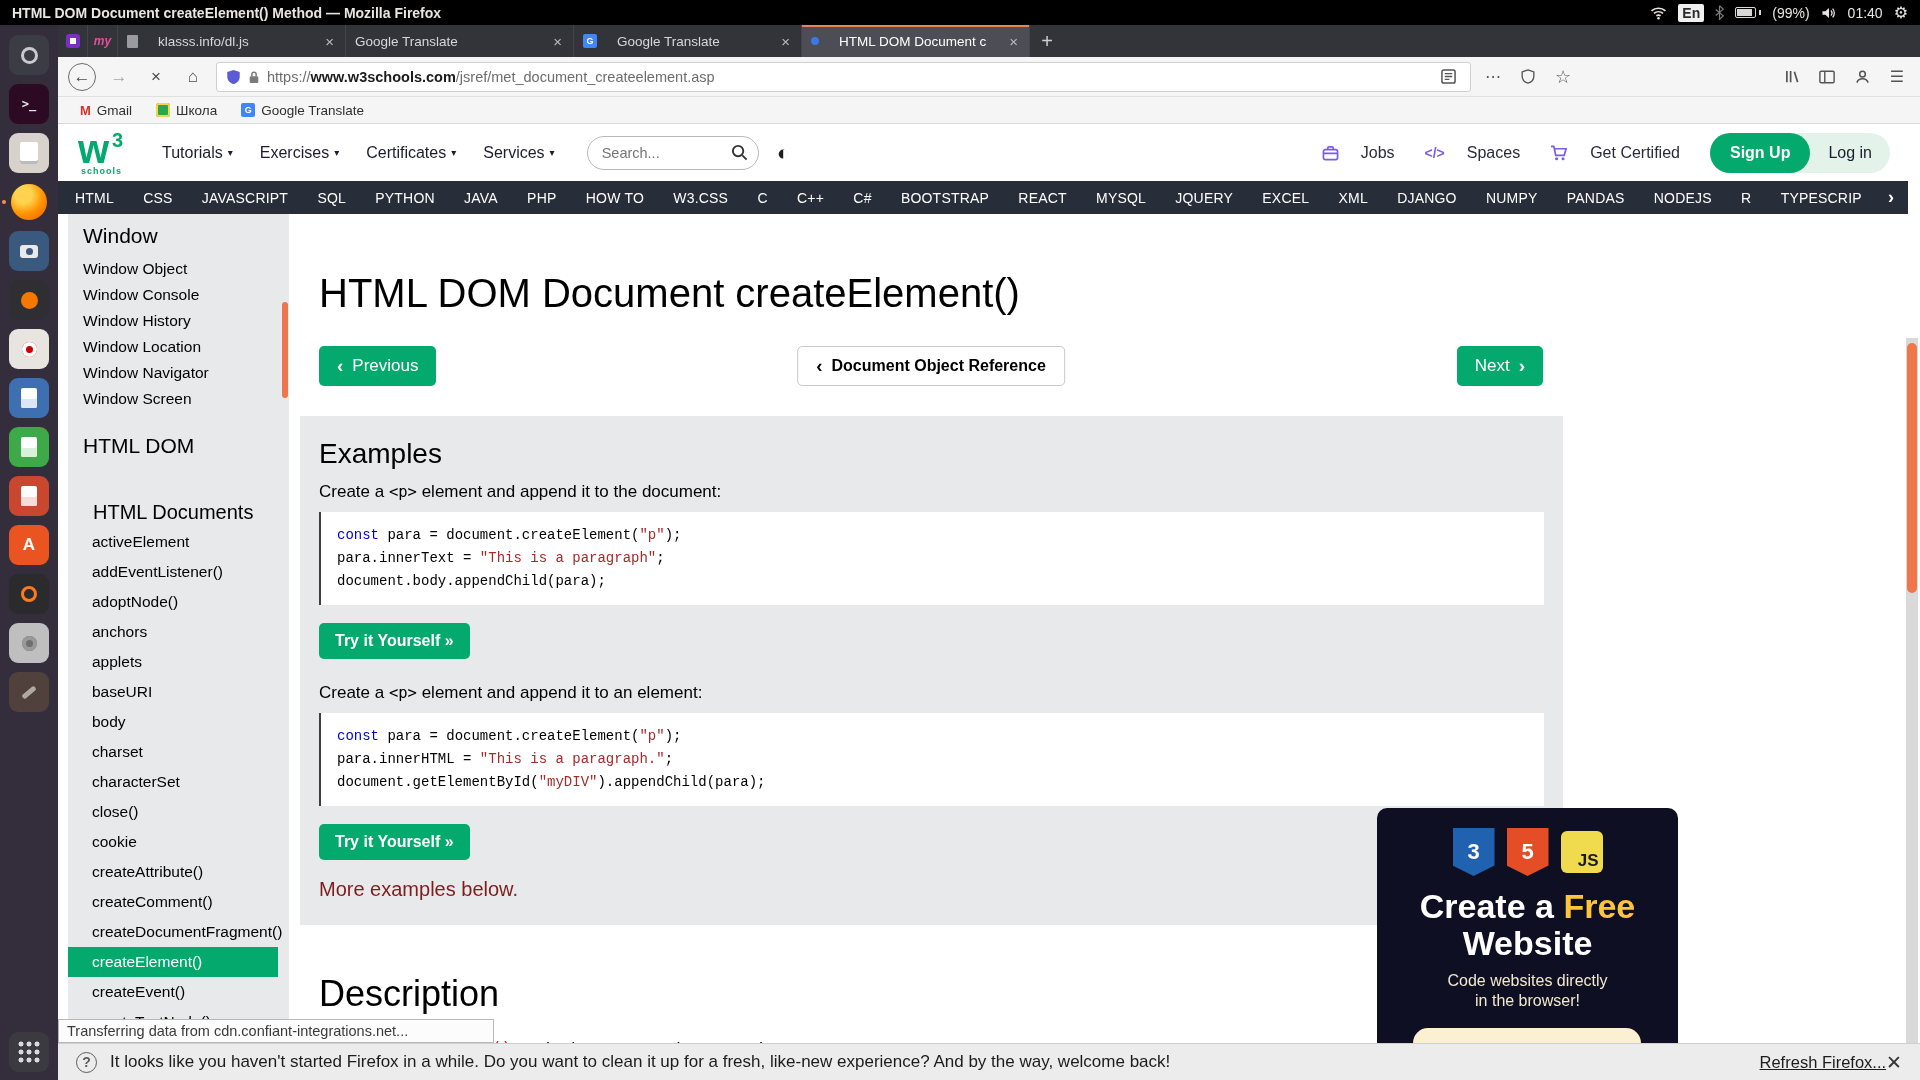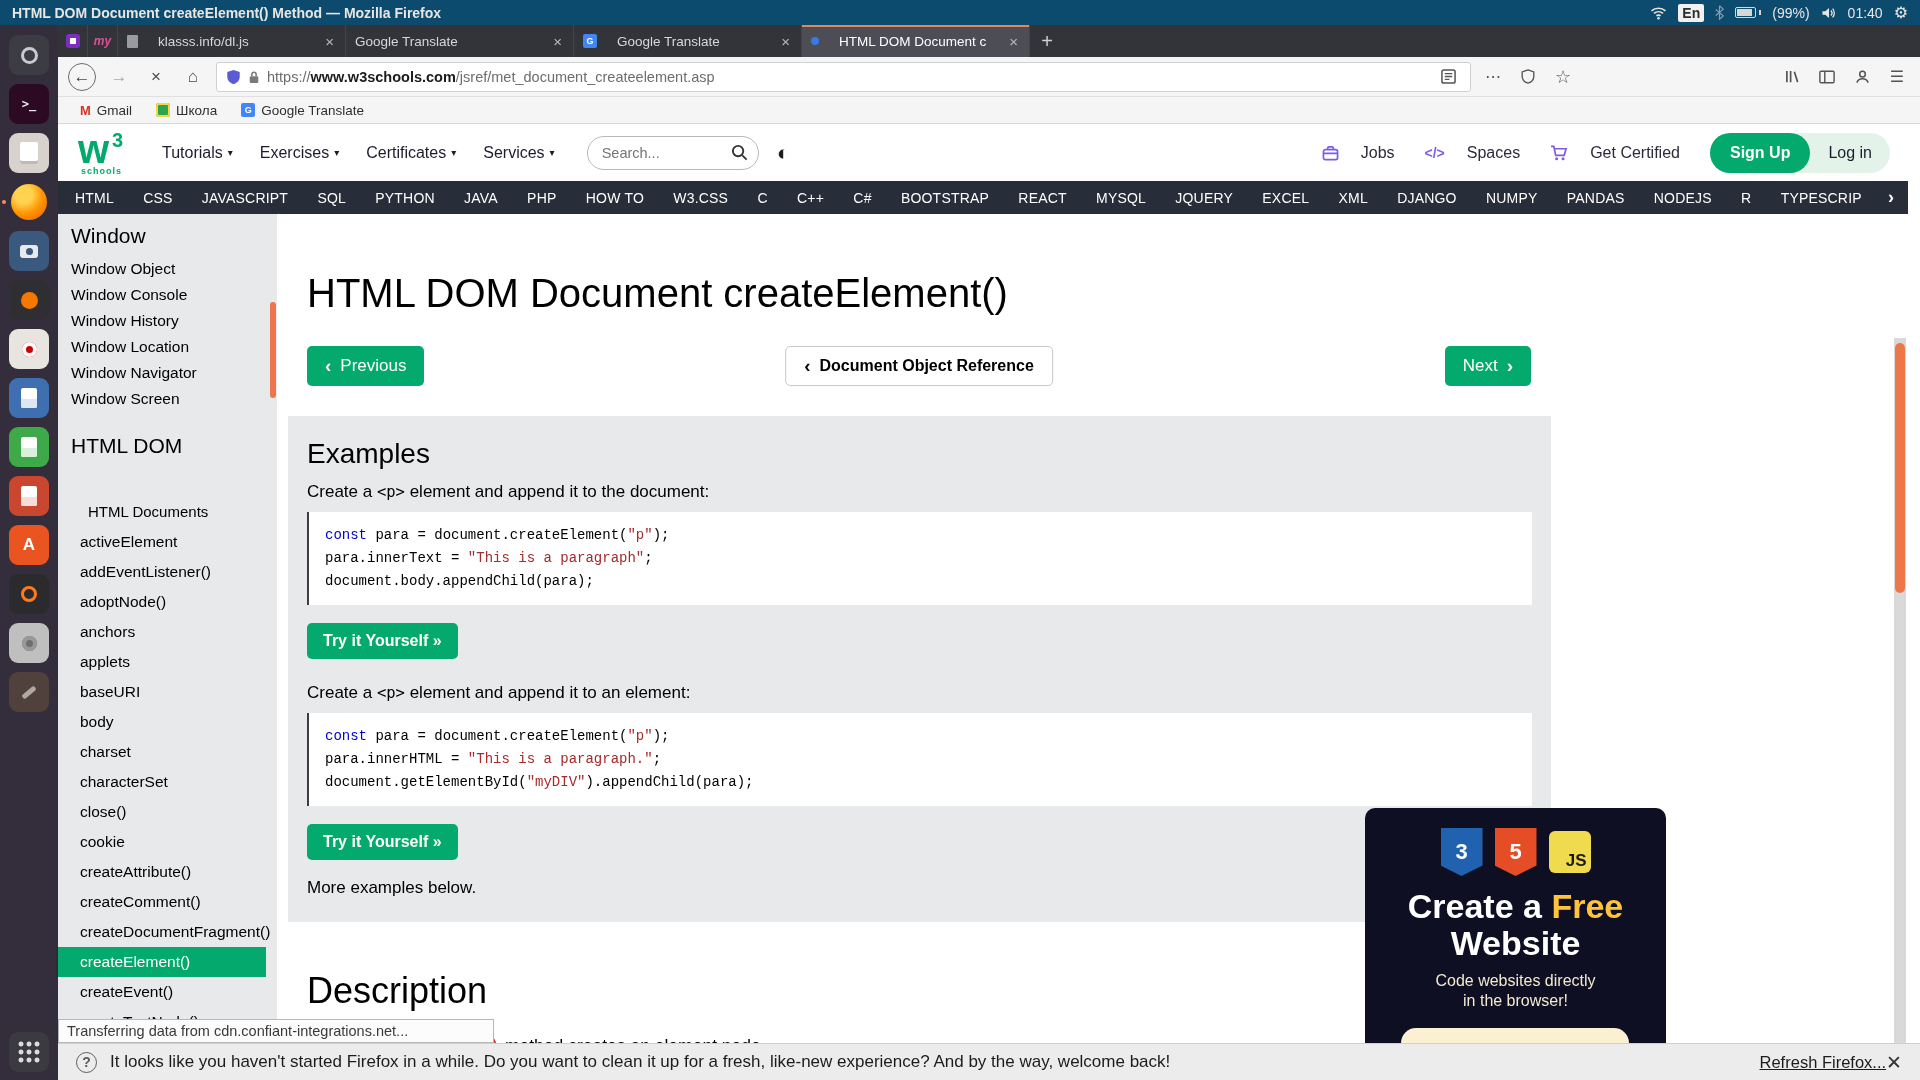--- a/index.html
+++ b/index.html
@@ -1,20 +1,20 @@
 <!DOCTYPE html>
 <html><head>
 <meta charset="utf-8">
 <style>
   * { margin:0; padding:0; box-sizing:border-box; }
   html,body { width:1920px; height:1080px; overflow:hidden; font-family:"Liberation Sans","DejaVu Sans",sans-serif; background:#fff; }
   #screen { position:relative; width:1920px; height:1080px; background:#fff; }
 
   
-  #titlebar { position:absolute; left:0; top:0; width:1920px; height:25px; background:#0c4a6e; color:#efefef;
+  #titlebar { position:absolute; left:0; top:0; width:1920px; height:25px; background:#000000; color:#efefef;
               display:flex; align-items:center; padding:0 12px; z-index:60; }
   #titlebar .wtitle { font-size:14px; font-weight:700; color:#e8e6e3; }
   #titlebar .tray { margin-left:auto; display:flex; align-items:center; gap:11px; font-size:14px; color:#e8e6e3; }
   .lang-badge { background:#f1f1f1; color:#2d2d2d; font-size:14px; font-weight:700; padding:1px 4px; border-radius:2px; }
   .batt { display:inline-flex; align-items:center; gap:3px; }
   .batt-body { width:21px; height:11px; border:1px solid #d9d7d4; border-radius:2px; position:relative; }
   .batt-body::after { content:''; position:absolute; left:1px; top:1px; bottom:1px; width:15px; background:#d9d7d4; }
   .batt-nub { width:2px; height:5px; background:#d9d7d4; }
 
   
@@ -79,27 +79,27 @@
   .login { padding:0 18px; font-size:16px; color:#1c1c2e; }
 
   
   #sitenav { position:absolute; left:58px; top:181px; width:1850px; height:33px; background:#282e39; display:flex; align-items:center;
              padding:0 8px 0 17px; z-index:15; }
   #sitenav .navlinks { flex:1; display:flex; justify-content:space-between; align-items:center; padding-right:20px; }
   .navlink { color:#fff; font-size:14px; letter-spacing:.2px; white-space:nowrap; }
   .navmore { color:#fff; font-size:18px; font-weight:700; padding:0 6px; }
 
   
-  #content { position:absolute; left:56px; top:214px; width:1850px; height:829px; background:#fff; }
+  #content { position:absolute; left:68px; top:214px; width:1850px; height:829px; background:#fff; }
 
   #sidebar { position:absolute; left:0; top:0; width:221px; height:829px; background:#e7e9eb; overflow:hidden; padding-top:10px; }
   .sb-h { font-size:21px; color:#000; margin:0 0 8px 15px; font-weight:400; }
   .sb-h2 { font-size:21px; color:#000; margin:22px 0 6px 15px; font-weight:400; }
   .witem { font-size:15.5px; color:#000; line-height:26px; padding-left:15px; }
-  .sroot { font-size:15px; color:#000; line-height:30px; padding-left:32px;margin-top:39px; }
+  .sroot { font-size:20px; color:#000; line-height:30px; padding-left:25px;margin-top:39px; }
   .sitem { font-size:15.5px; color:#000000; line-height:30px; padding-left:24px; white-space:nowrap; }
   .sitem.active { background:#04aa6d; color:#fff; margin-right:11px; }
   #sb-thumb { position:absolute; right:1px; top:88px; width:6px; height:96px; background:#ed764e; border-radius:3px; }
 
   #main { position:absolute; left:221px; top:0; width:1629px; height:829px; background:#fff; overflow:hidden; }
   #main h1 { margin:54px 0 0 30px; font-size:40px; font-weight:500; color:#000; line-height:50px; }
   .btnrow { position:relative; margin:28px 0 0 30px; width:1224px; height:40px; }
   .gbtn { position:absolute; top:0; height:40px; background:#04aa6d; color:#fff; border-radius:5px; display:flex; align-items:center;
           padding:0 18px; font-size:17px; }
   .gbtn.prev { left:0; } .gbtn.next { right:0; }
@@ -109,21 +109,21 @@
   .chev.r { margin:0 0 0 9px; }
   .panel { margin:30px 0 0 11px; width:1263px; background:#e7e9eb; padding:22px 19px 24px 19px; }
   .panel h2 { font-size:28px; font-weight:400; color:#000; }
   .ptext { margin-top:12px; font-size:17px; color:#000; }
   .ptext code { font-family:"DejaVu Sans Mono","Liberation Mono",monospace; font-size:15.5px; }
   .codebox { margin-top:10px; background:#fff; border-left:2px solid #3e3e42; padding:12px 16px;
              font-family:Liberation Mono, monospace; font-size:14px; line-height:23px; color:#000; white-space:pre; }
   .kw { color:#0000cd; } .str { color:#a52a2a; }
   .tryit { display:inline-block; margin-top:18px; background:#04aa6d; color:#fff; border-radius:5px; padding:9px 16px;
            font-size:16px; font-weight:600; }
-  .moretext { margin-top:18px; font-size:17px; color:#000000; }
+  .moretext { margin-top:18px; font-size:20px; color:#7f1d1d; }
   .desc-h { margin:48px 0 0 30px; font-size:36px; font-weight:500; color:#000; }
   .desc-p { margin:24px 0 0 30px; font-size:17.5px; color:#000; }
   .codespan { font-family:"DejaVu Sans Mono","Liberation Mono",monospace; color:#c22; }
 
   
   #ad { position:absolute; left:1309px; top:594px; width:301px; height:235px; background:#0f0f23; border-radius:10px 10px 0 0;
         text-align:center; overflow:hidden; }
   .adlogos { margin-top:20px; display:flex; justify-content:center; gap:12px; align-items:center; }
   .shield { width:42px; height:48px; display:flex; align-items:center; justify-content:center; color:#fff; font-weight:700; font-size:22px;
             clip-path:polygon(0 0,100% 0,100% 78%,50% 100%,0 78%); }

